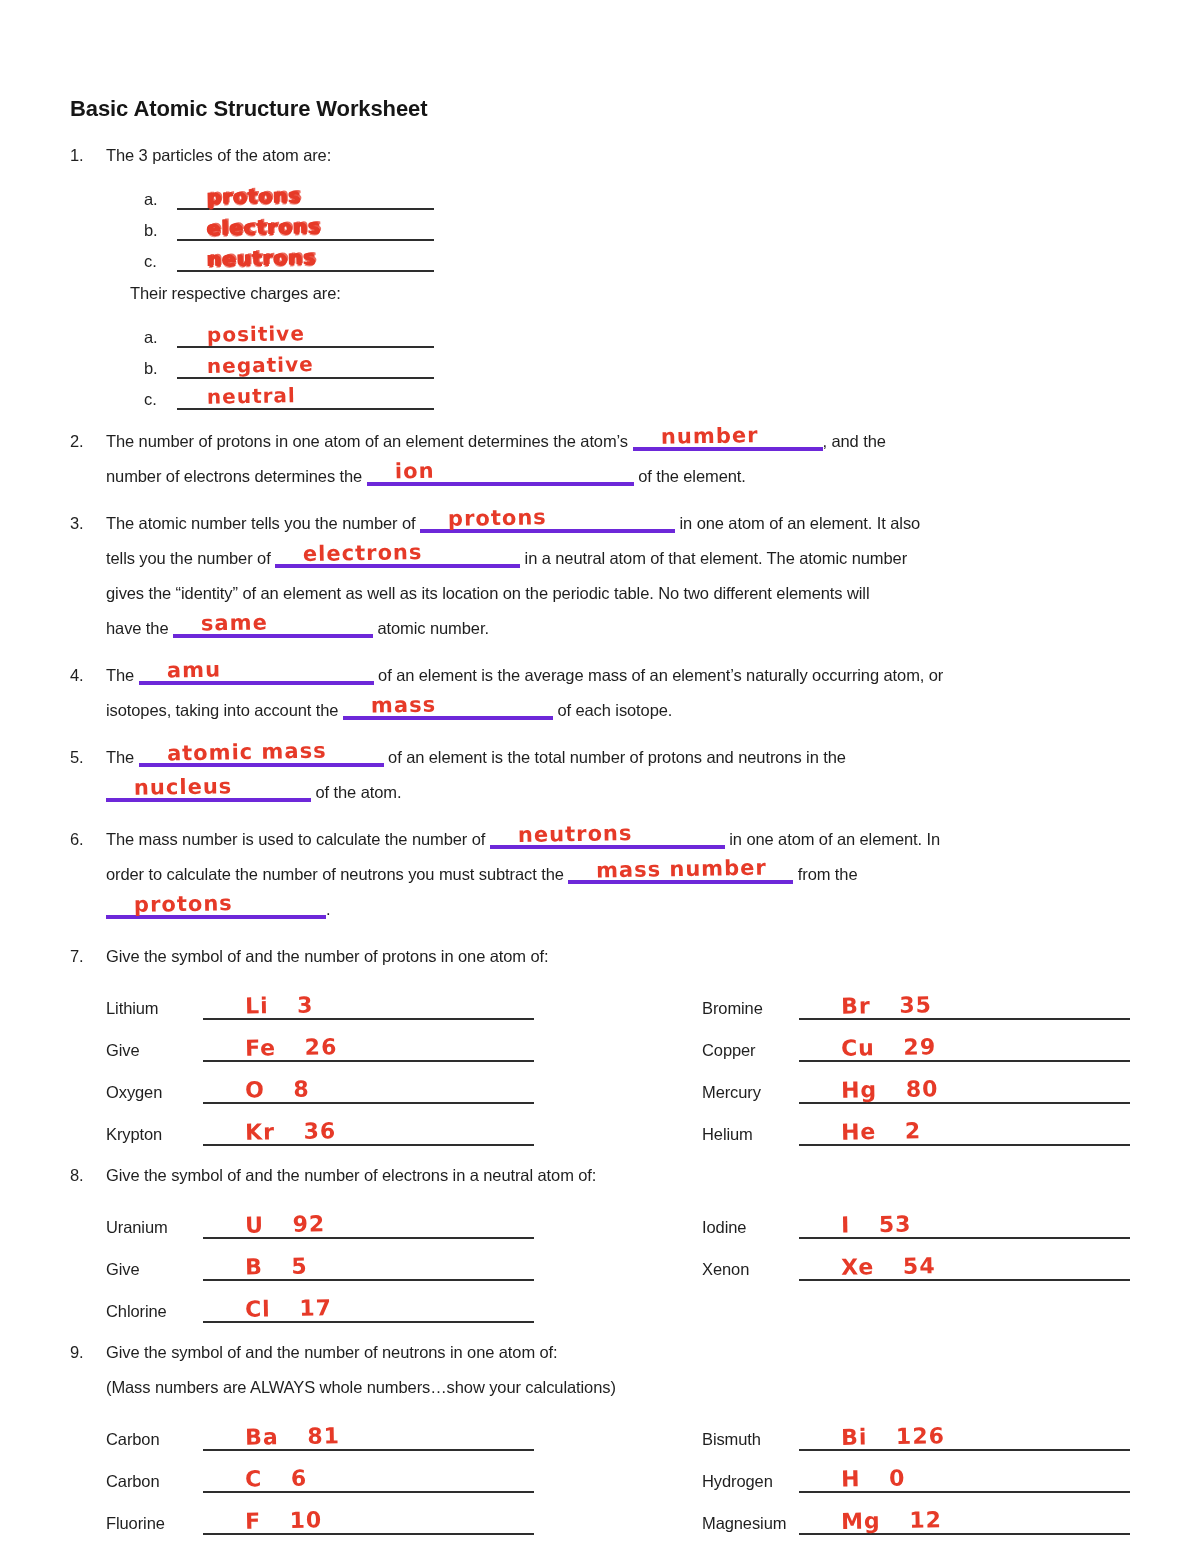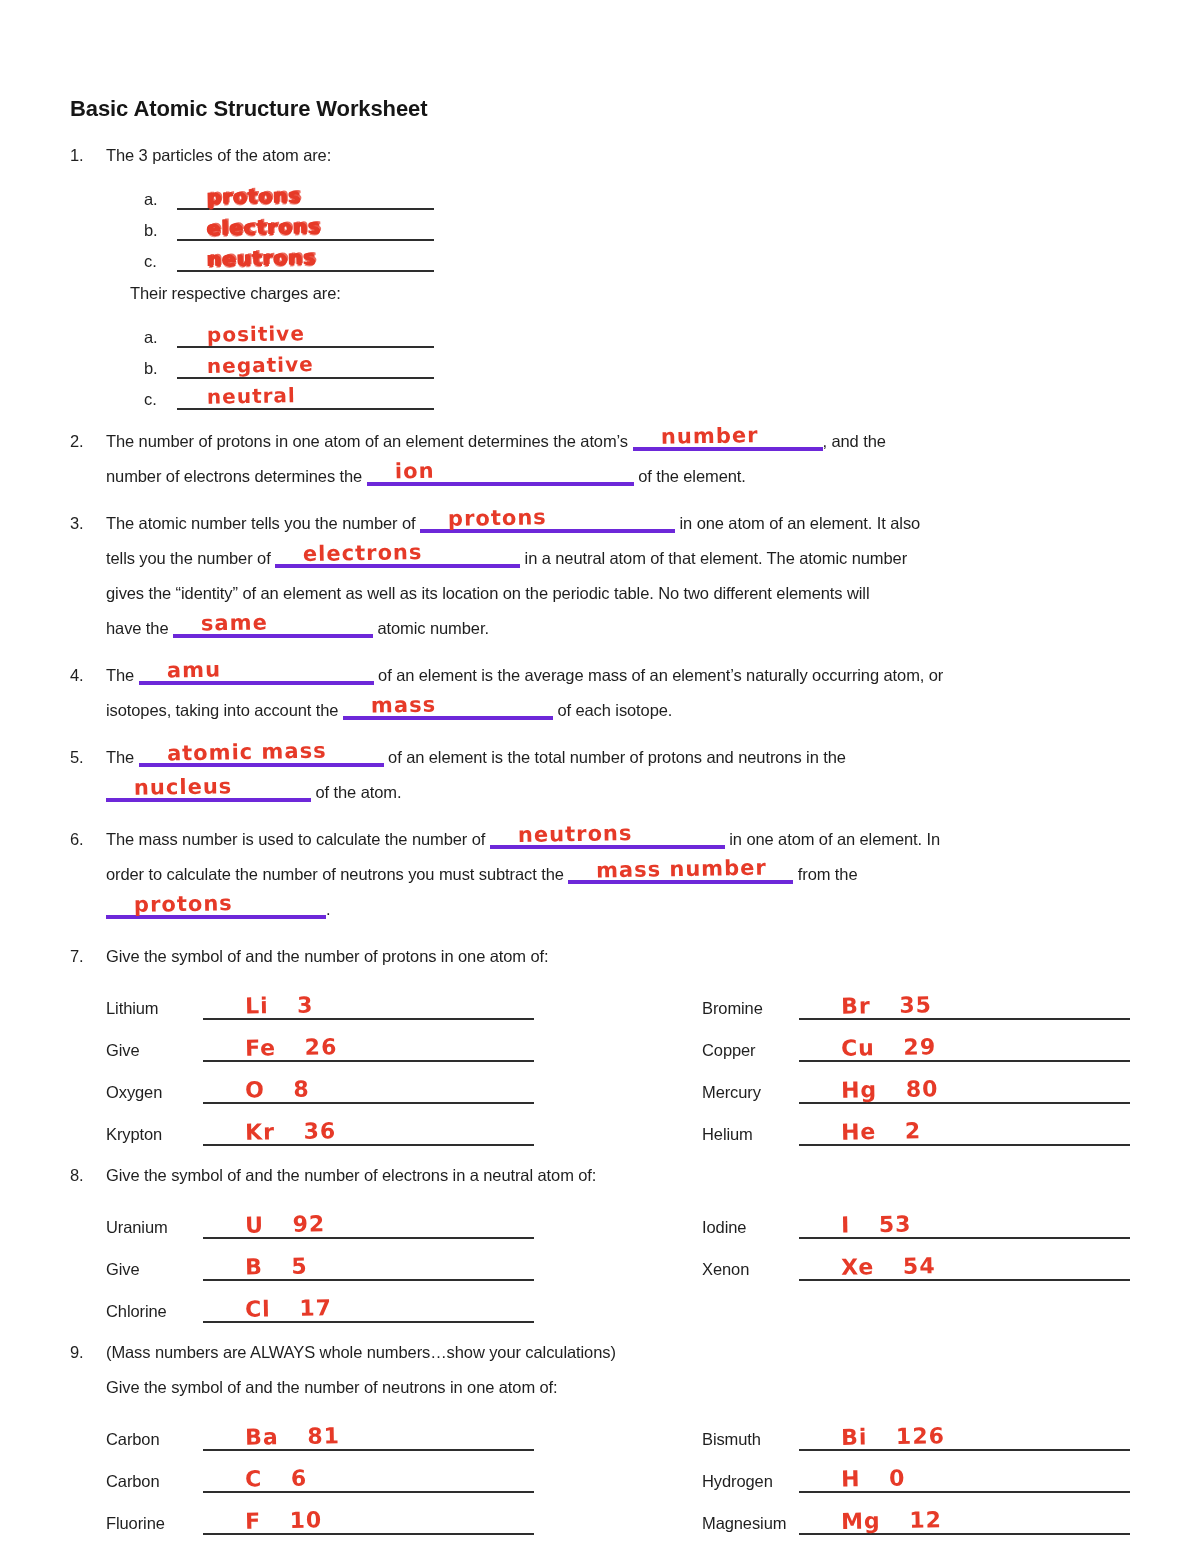--- a/index.html
+++ b/index.html
@@ -293,22 +293,22 @@
             </span>
         </div>
         <div class="elrow"></div>
       </div>
     </div>
   </div>
 
   <div class="q">
     <div class="qnum">9.</div>
     <div class="qbody">
+      <div class="qline">Give the symbol of and the number of neutrons in one atom of:</div>
       <div class="qline">(Mass numbers are ALWAYS whole numbers…show your calculations)</div>
-      <div class="qline">Give the symbol of and the number of neutrons in one atom of:</div>
       <div class="elgrid">
         <div class="elrow">
           <span class="ellabel">Carbon</span>
           <span class="elblank">
               <span class="ink">Ba 81</span>
             </span>
         </div>
         <div class="elrow">
           <span class="ellabel">Bismuth</span>
           <span class="elblank">

